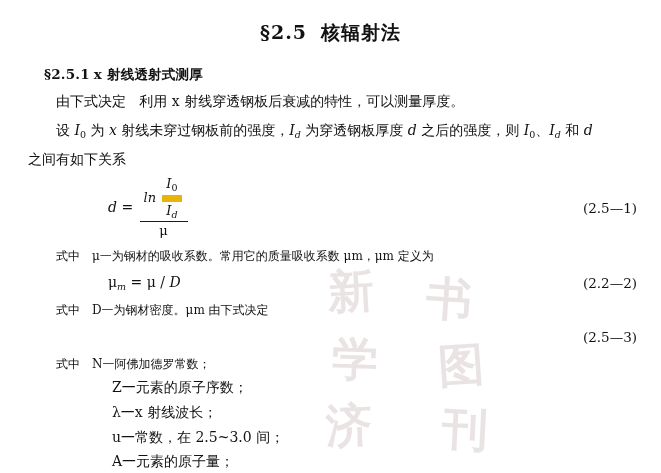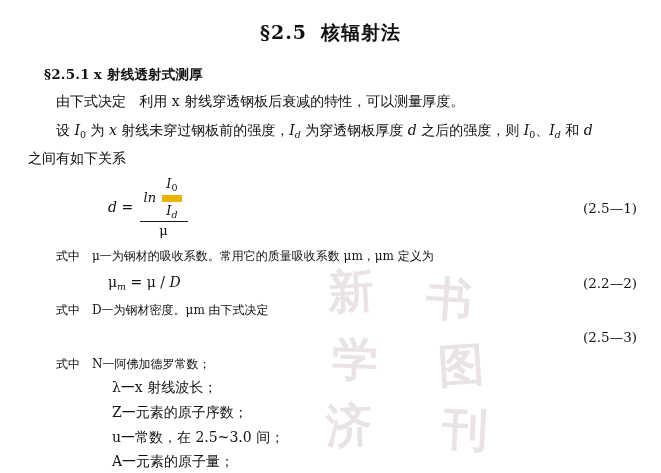--- a/index.html
+++ b/index.html
@@ -62,21 +62,21 @@
   }
   .subhead .num { margin-right: 4px; }
 
   p.para {
     font-size: 14px;
     line-height: 1.62;
     margin: 6px 28px 0 28px;
     text-indent: 28px;
     text-align: justify;
   }
-  p.para.cont { text-indent: 0; font-family: Liberation Serif, serif; }
+  p.para.cont { text-indent: 0; }
 
   .it { font-style: italic; font-family: "DejaVu Serif","Liberation Serif",serif; }
   .sub { font-size: 9.5px; vertical-align: -0.28em; font-style: italic; }
   .subn { font-size: 9.5px; vertical-align: -0.28em; font-style: normal; }
   .sup { font-size: 9.5px; vertical-align: 0.48em; font-style: italic; }
 
   
   .eqrow {
     position: relative;
     margin: 6px 0 6px 0;
@@ -192,18 +192,18 @@
     <span class="wlab">式中</span><span>D一为钢材密度。μm 由下式决定</span>
   </div>
 
   <div class="eqrow">
     <span class="eqtag">(2.5—3)</span>
   </div>
 
   <div class="whereline">
     <span class="wlab">式中</span><span>N一阿佛加德罗常数；</span>
   </div>
+  <div class="defline">Z一元素的原子序数；</div>
   <div class="defline">λ一x 射线波长；</div>
-  <div class="defline">Z一元素的原子序数；</div>
   <div class="defline">u一常数，在 2.5~3.0 间；</div>
   <div class="defline">A一元素的原子量；</div>
 
 </div>
 
 </body></html>

